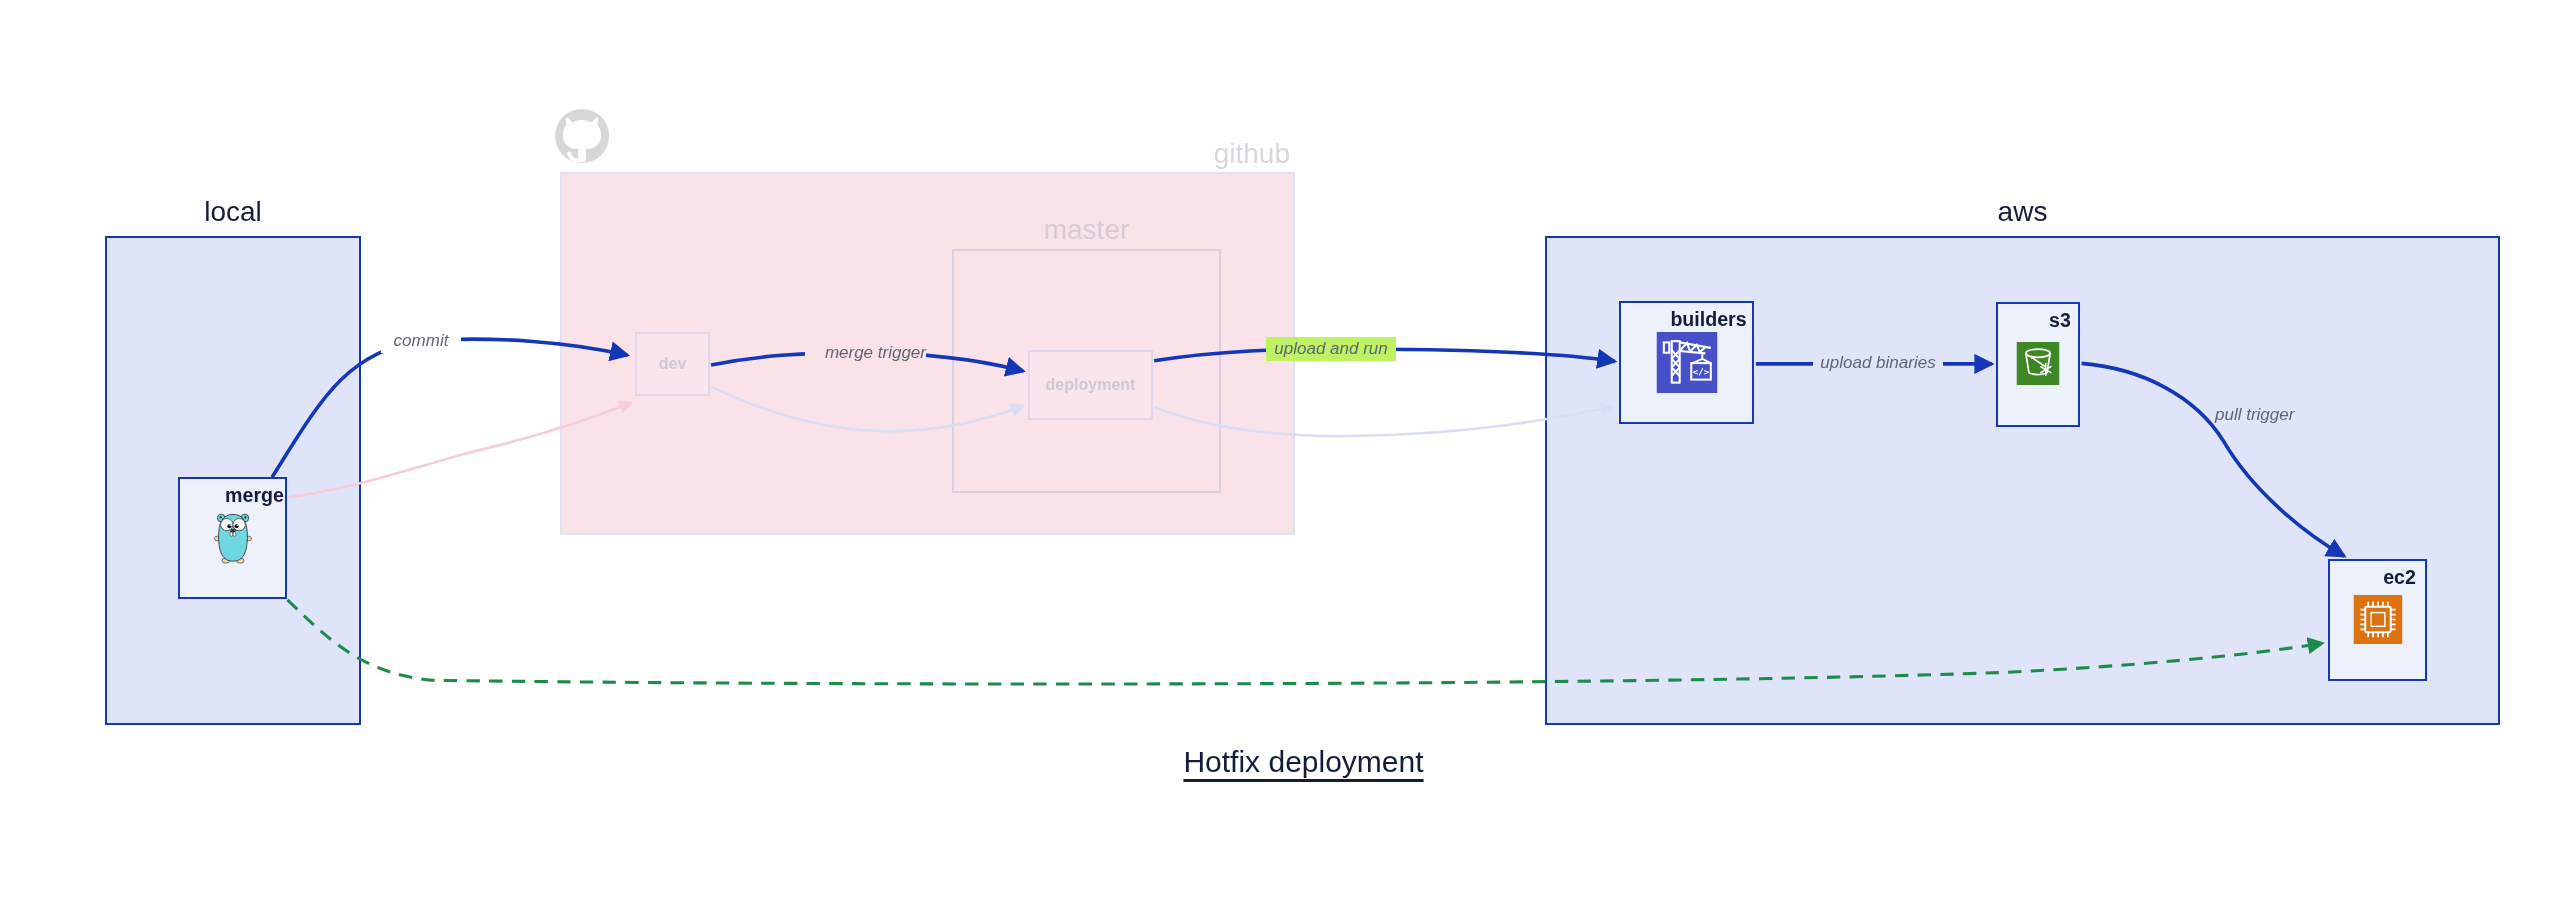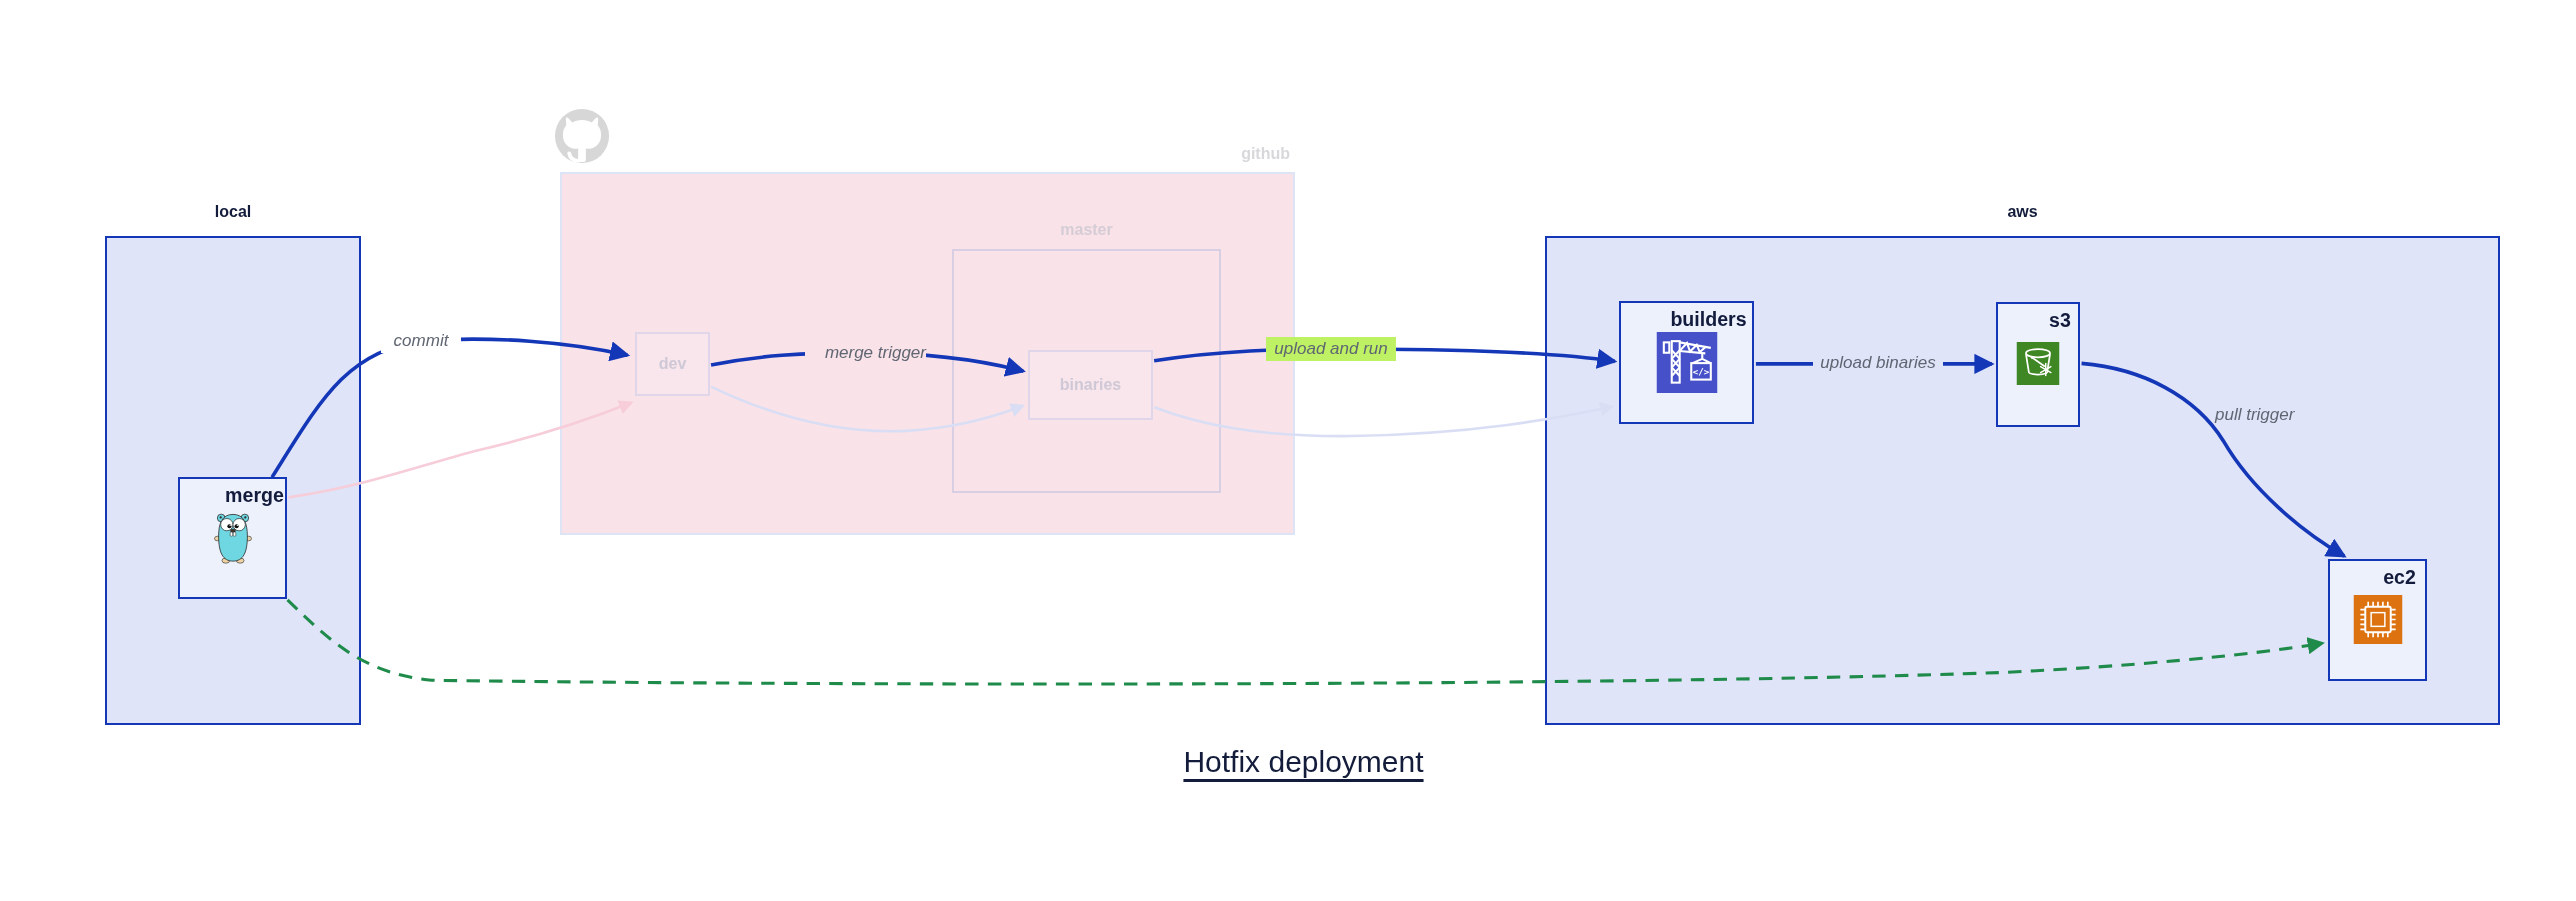--- a/index.html
+++ b/index.html
@@ -9,21 +9,21 @@
   }
   .box{position:absolute;box-sizing:border-box;}
   
   .grp-blue{border:2.6px solid #1437b8;background:#dfe4f8;z-index:1;}
   .grp-pink{border:2.6px solid #dde4f6;background:#f9e2e8;z-index:1;}
   .grp-master{border:2.1px solid #d9cfe4;background:transparent;z-index:2;}
   
   .node-strong{border:2.6px solid #1437b8;background:#edf1fc;z-index:3;}
   .node-faded{border:2.1px solid #e0d6ea;background:#f9e6ec;z-index:3;display:flex;align-items:center;justify-content:center;}
   
-  .glabel{position:absolute;height:27px;line-height:27px;font-size:16px;font-weight:700;color:#131c3a;text-align:center;z-index:4;}
+  .glabel{position:absolute;height:27px;line-height:27px;font-size:28px;font-weight:400;color:#131c3a;text-align:center;z-index:4;}
   .glabel.muted-light{color:#d8d7db;text-align:right;}
   .glabel.muted-pink{color:#d5ccd6;}
   .nlabel{position:absolute;top:5.2px;left:0;right:0;height:23px;line-height:23px;text-align:center;
           font-size:19.6px;font-weight:700;color:#131c3c;padding-left:44px;}
   .flabel{font-size:16px;font-weight:700;color:#cfc8d6;}
   .elabel{position:absolute;z-index:6;height:24px;line-height:24px;font-size:17px;font-style:italic;
           color:#5f6672;text-align:center;}
   .icon{position:absolute;left:50%;transform:translateX(-50%);}
   #edges{position:absolute;left:0;top:0;z-index:5;pointer-events:none;}
   #title{position:absolute;left:1046px;top:745px;width:515px;text-align:center;z-index:4;
@@ -82,21 +82,21 @@
       <rect x="31.5" y="40.5" width="5" height="8" rx="1.6" fill="#ffffff" stroke="#2b2b2b" stroke-width="1.1"></rect>
       <rect x="37.5" y="40.5" width="5" height="8" rx="1.6" fill="#ffffff" stroke="#2b2b2b" stroke-width="1.1"></rect>
     </svg>
   </div>
 
   <div class="box node-faded" style="left:635px;top:332px;width:75px;height:64px;">
     <span class="flabel">dev</span>
   </div>
 
   <div class="box node-faded" style="left:1028px;top:350px;width:125px;height:70px;">
-    <span class="flabel">binaries</span>
+    <span class="flabel">deployment</span>
   </div>
 
   <div class="box node-strong" style="left:1619px;top:301px;width:135px;height:123px;">
     <div class="nlabel">builders</div>
     <svg class="icon" style="top:29px;" width="61" height="61" viewBox="0 0 100 100">
       <rect x="0" y="0" width="100" height="100" fill="#4650c8"></rect>
       <g stroke="#ffffff" stroke-width="3.4" fill="none">
         <rect x="12" y="17" width="9" height="17"></rect>
         <rect x="25" y="15" width="13" height="68"></rect>
         <path d="M25,30 L38,44 M38,30 L25,44 M25,44 L38,58 M38,44 L25,58 M25,58 L38,72 M38,58 L25,72"></path>

